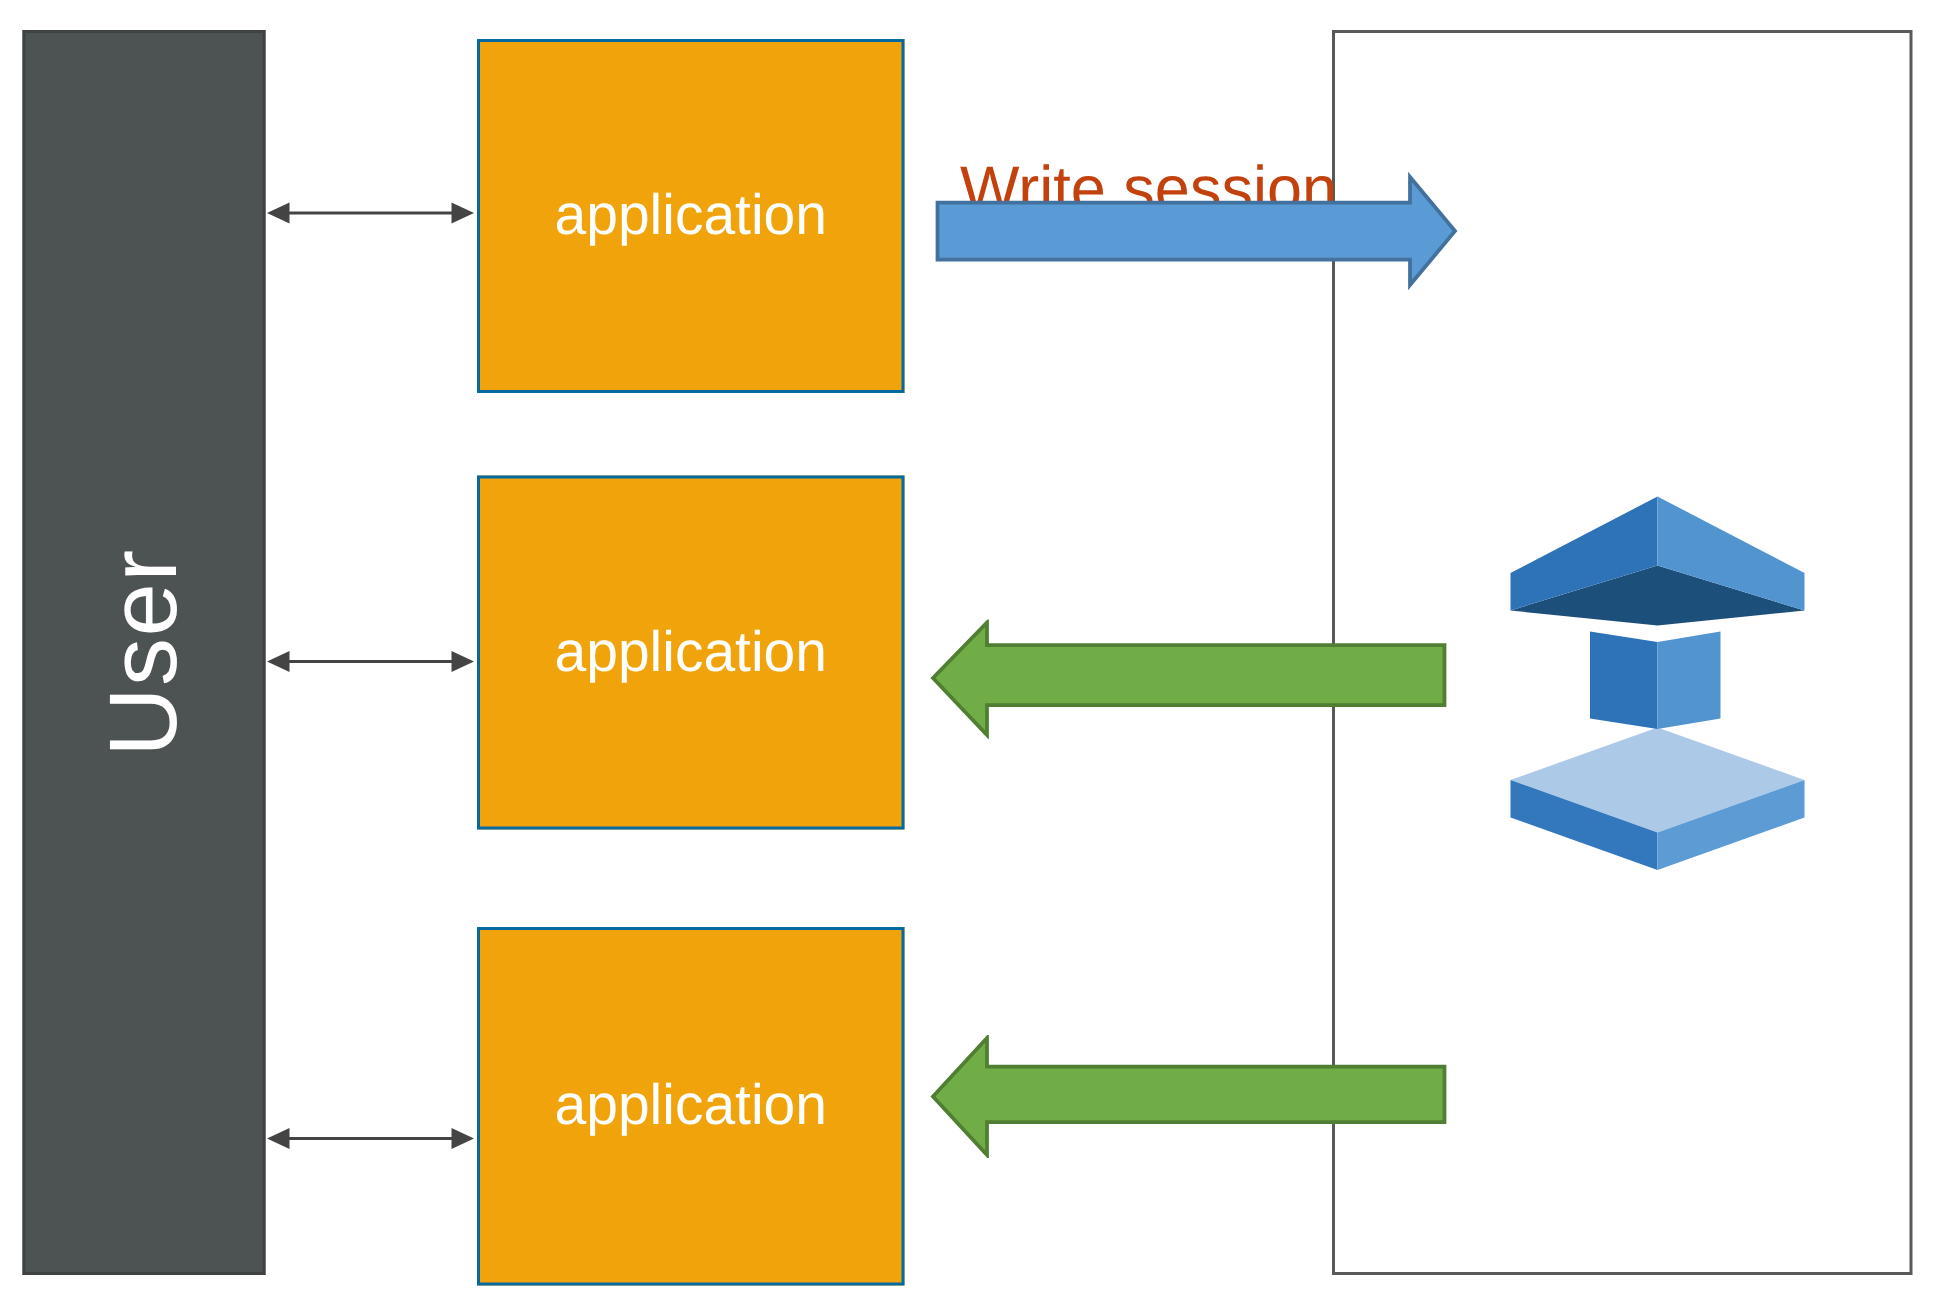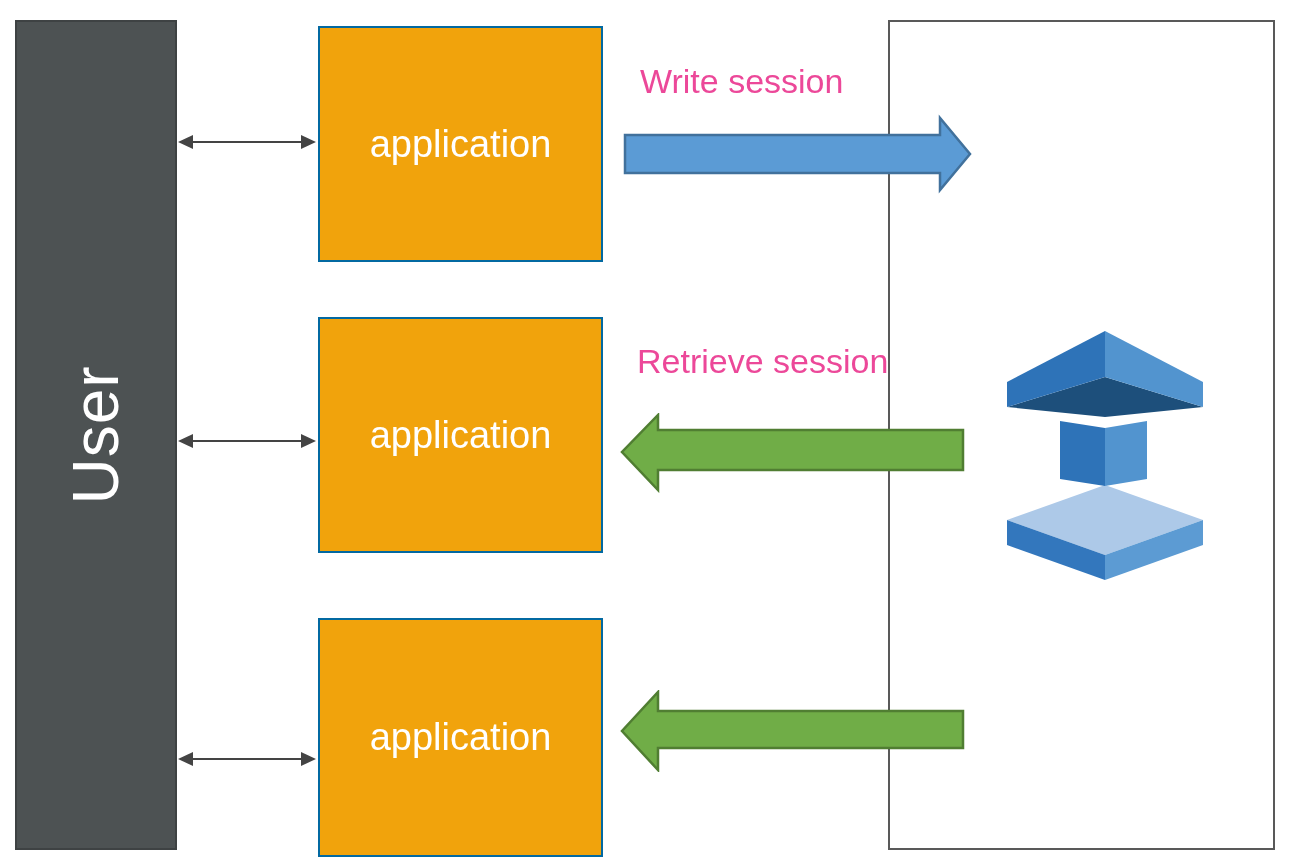--- a/index.html
+++ b/index.html
@@ -35,21 +35,21 @@
   .cache-rect{
     left:888px;top:20px;width:387px;height:830px;
     background:#ffffff;border:2px solid #595959;box-sizing:border-box;
   }
   .cache-title{
     left:955px;top:200px;width:300px;text-align:center;
     color:#4A4A4A;font-size:40px;font-weight:bold;line-height:1.38;
   }
 
   
-  .flow-label{color:#ec4899;font-size:34px;white-space:nowrap;}
+  .flow-label{color:#c2410c;font-size:42px;white-space:nowrap;margin-top:40px;}
   .write-label{left:640px;top:62px;}
   .retrieve-label{left:637px;top:342px;}
 
   svg{display:block;}
 </style>
 </head>
 <body>
 
 <div id="stage">
 
@@ -108,21 +108,20 @@
     </svg>
   </div>
 
   <div class="abs flow-label write-label">Write session</div>
   <div class="abs" style="left:622px;top:114px;">
     <svg width="352" height="80" viewBox="0 0 352 80">
       <polygon points="3,21 318,21 318,4 348,40 318,76 318,59 3,59" fill="#5B9BD5" stroke="#41719C" stroke-width="2.5"></polygon>
     </svg>
   </div>
 
-  <div class="abs flow-label retrieve-label">Retrieve session</div>
   <div class="abs" style="left:620px;top:413px;">
     <svg width="346" height="80" viewBox="0 0 346 80">
       <polygon points="343,17 38,17 38,2 2,39 38,77 38,57 343,57" fill="#70AD47" stroke="#507E32" stroke-width="2.5"></polygon>
     </svg>
   </div>
 
   <div class="abs" style="left:620px;top:690px;">
     <svg width="346" height="82" viewBox="0 0 346 82">
       <polygon points="343,21 38,21 38,2 2,41 38,80 38,58 343,58" fill="#70AD47" stroke="#507E32" stroke-width="2.5"></polygon>
     </svg>

